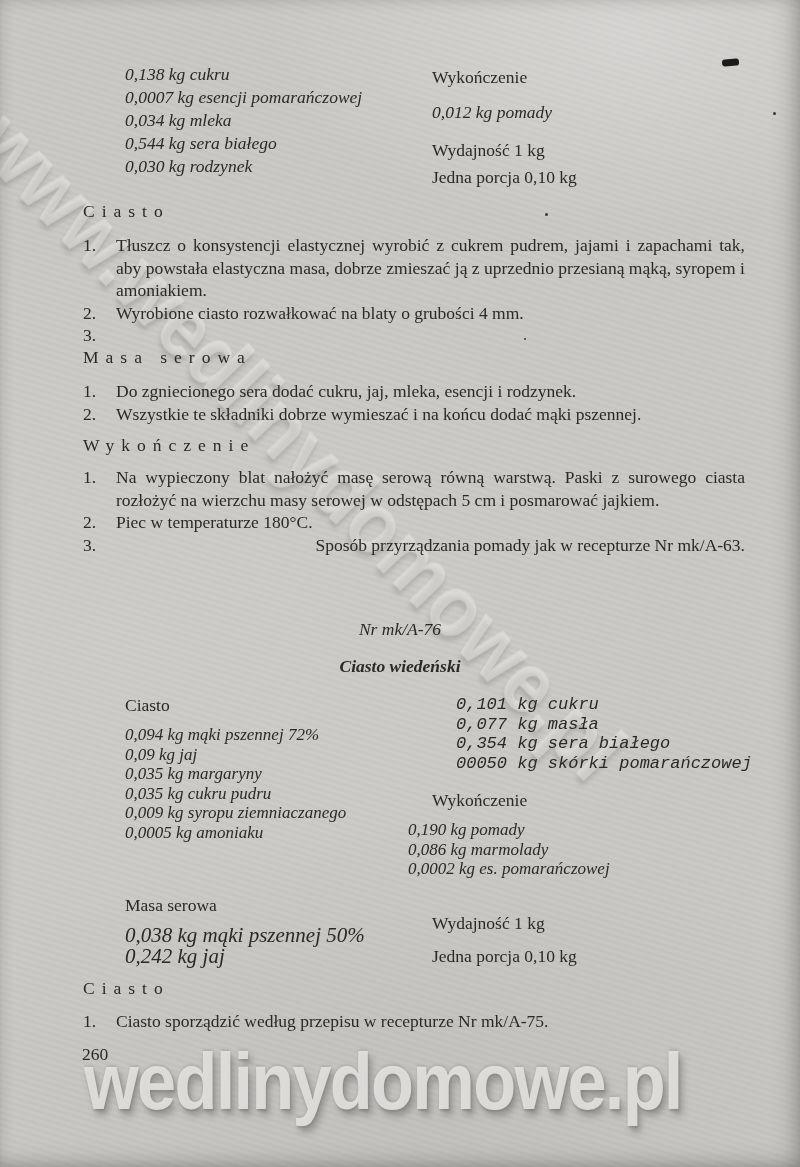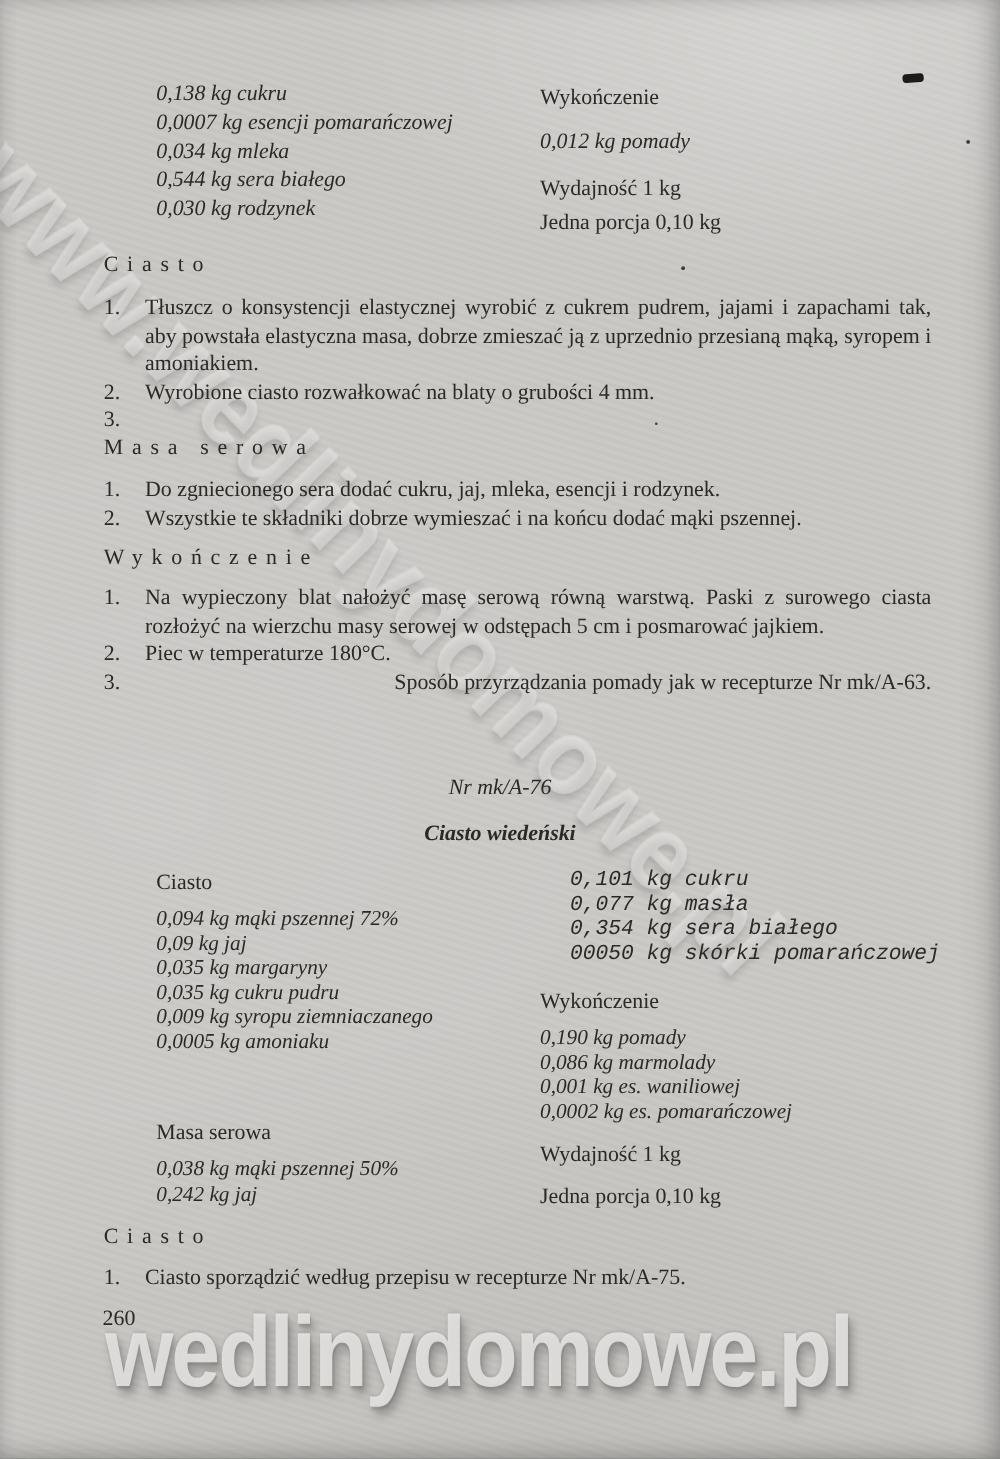--- a/index.html
+++ b/index.html
@@ -20,21 +20,21 @@
       inset 0 -12px 22px -12px rgba(70,70,68,0.40),
       inset 6px 0 16px -10px rgba(90,90,88,0.28),
       inset 0 6px 14px -10px rgba(120,120,118,0.18);
   }
   .abs{position:absolute;z-index:2;}
   .txt{font-size:17.5px;line-height:23px;}
   .ital{font-style:italic;}
   .bold{font-weight:bold;}
   .sp{letter-spacing:7px;}
   .lh19{line-height:19.5px;font-size:17px;}
-  .lh20{line-height:20.5px;font-size:17px;}
+  .lh20{line-height:20.5px;font-size:21px;}
   .sec{width:662px;}
   .sec .items{margin-top:11px;}
   .li{position:relative;padding-left:33px;text-align:justify;line-height:22.5px;}
   .li .num{position:absolute;left:0;top:0;}
   .li .sub{margin-left:15px;text-align:right;}
   .center{left:0;width:800px;text-align:center;font-style:italic;}
   .wm{position:absolute;z-index:1;font-family:"Liberation Sans",sans-serif;font-weight:bold;white-space:nowrap;pointer-events:none;}
   .wm-diagonal{
     left:28px;top:92px;font-size:86px;
     transform:rotate(46deg) scaleX(0.9);transform-origin:left top;
@@ -143,24 +143,23 @@
     <div>0,242 kg jaj</div>
   </div>
 
   <div class="abs lh19 ital" style="left:456px;top:695px;font-family:Liberation Mono, monospace;">
     <div>0,101 kg cukru</div>
     <div>0,077 kg masła</div>
     <div>0,354 kg sera białego</div>
     <div>00050 kg skórki pomarańczowej</div>
   </div>
   <div class="abs txt" style="left:432px;top:789px;">Wykończenie</div>
-  <div class="abs lh19 ital" style="left:432px;top:820px;">
+  <div class="abs lh19 ital" style="left:408px;top:820px;">
     <div>0,190 kg pomady</div>
     <div>0,086 kg marmolady</div>
-    <div>0,001 kg es. waniliowej</div>
     <div>0,0002 kg es. pomarańczowej</div>
   </div>
   <div class="abs txt" style="left:432px;top:912px;">Wydajność 1 kg</div>
   <div class="abs txt" style="left:432px;top:945px;">Jedna porcja 0,10 kg</div>
 
   <div class="abs sec txt" style="left:83px;top:977px;">
     <div class="sp">Ciasto</div>
     <div class="items" style="margin-top:10px;">
       <div class="li" style="text-align:left;">
         <span class="num">1.</span>

